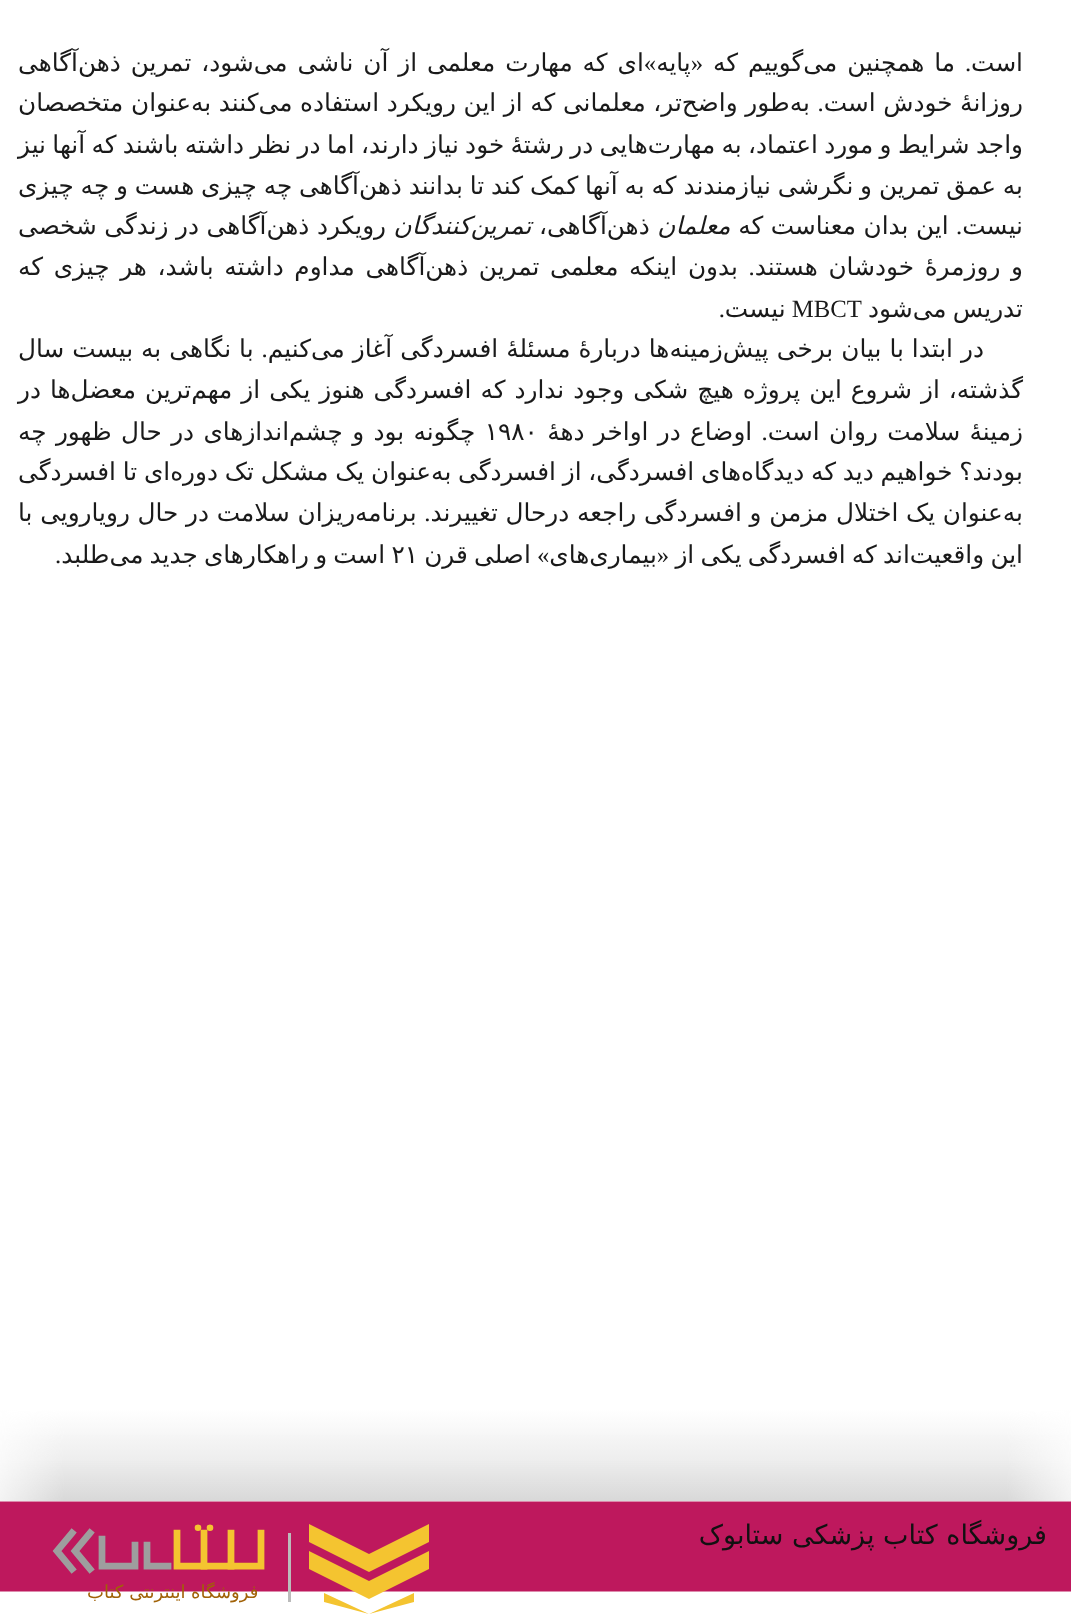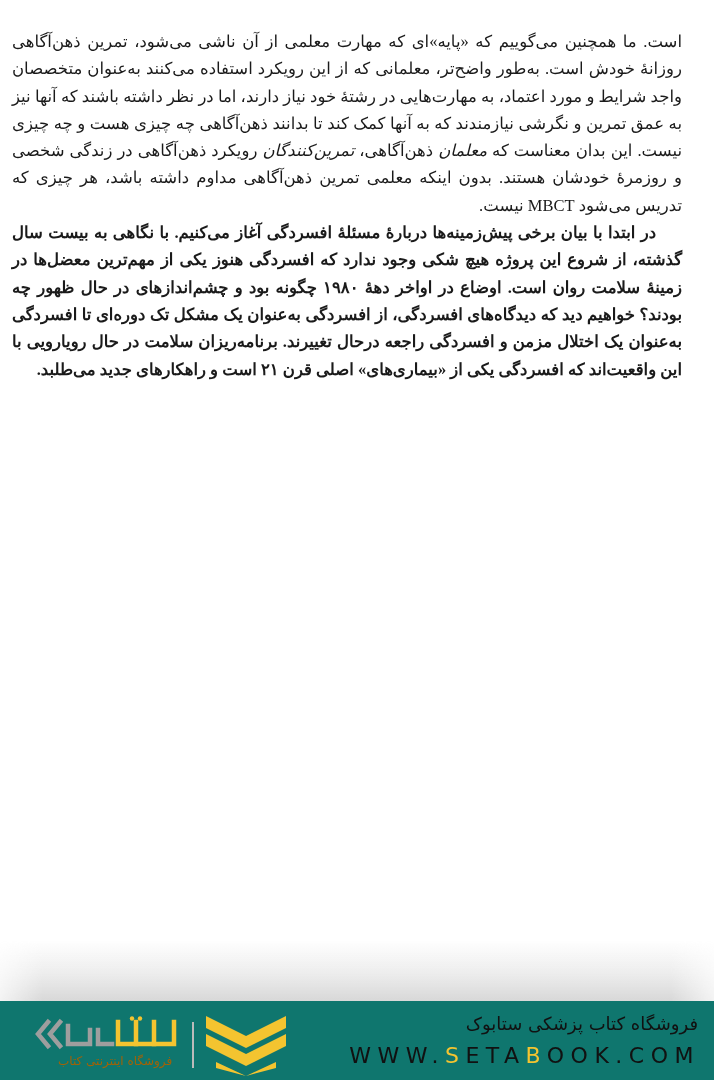--- a/index.html
+++ b/index.html
@@ -33,42 +33,41 @@
       text-align-last: right;
       font-family: "Liberation Serif", "DejaVu Serif", serif;
       font-size: 16.5px;
       line-height: 27.3px;
     }
     .content p {
       margin: 0;
     }
     .content p.indent {
       text-indent: 26px;
-      font-weight: bold;
     }
     .content em {
       font-style: italic;
     }
     .shadow-band {
       position: absolute;
       left: 0;
       top: 940px;
       width: 714px;
       height: 61px;
       background: linear-gradient(to bottom, rgba(255,255,255,0) 0%, rgba(225,225,225,0.6) 55%, #d8d8d8 100%);
       -webkit-mask-image: linear-gradient(to right, rgba(0,0,0,0.3) 0%, #000 6%, #000 94%, rgba(0,0,0,0.3) 100%);
       mask-image: linear-gradient(to right, rgba(0,0,0,0.3) 0%, #000 6%, #000 94%, rgba(0,0,0,0.3) 100%);
     }
     .footer {
       position: absolute;
       left: 0;
       top: 1001px;
       width: 714px;
-      height: 79px;
-      background: #0f766e;
+      height: 60px;
+      background: #be185d;
     }
     .footer-store-name {
       position: absolute;
       right: 16px;
       top: 12px;
       direction: rtl;
       font-family: "DejaVu Sans", "Liberation Sans", sans-serif;
       font-size: 18px;
       color: #111;
     }
@@ -132,21 +131,20 @@
   <div class="content" id="content">
       <p><span>است. ما همچنین می‌گوییم که «پایه»ای که مهارت معلمی از آن ناشی می‌شود، تمرین ذهن‌آگاهی روزانهٔ خودش است. به‌طور واضح‌تر، معلمانی که از این رویکرد استفاده می‌کنند به‌عنوان متخصصان واجد شرایط و مورد اعتماد، به مهارت‌هایی در رشتهٔ خود نیاز دارند، اما در نظر داشته باشند که آنها نیز به عمق تمرین و نگرشی نیازمندند که به آنها کمک کند تا بدانند ذهن‌آگاهی چه چیزی هست و چه چیزی نیست. این بدان معناست که </span><em>معلمان</em><span> ذهن‌آگاهی، </span><em>تمرین‌کنندگان</em><span> رویکرد ذهن‌آگاهی در زندگی شخصی و روزمرهٔ خودشان هستند. بدون اینکه معلمی تمرین ذهن‌آگاهی مداوم داشته باشد، هر چیزی که تدریس می‌شود MBCT نیست.</span></p>
       <p class="indent"><span>در ابتدا با بیان برخی پیش‌زمینه‌ها دربارهٔ مسئلهٔ افسردگی آغاز می‌کنیم. با نگاهی به بیست سال گذشته، از شروع این پروژه هیچ شکی وجود ندارد که افسردگی هنوز یکی از مهم‌ترین معضل‌ها در زمینهٔ سلامت روان است. اوضاع در اواخر دههٔ ۱۹۸۰ چگونه بود و چشم‌اندازهای در حال ظهور چه بودند؟ خواهیم دید که دیدگاه‌های افسردگی، از افسردگی به‌عنوان یک مشکل تک دوره‌ای تا افسردگی به‌عنوان یک اختلال مزمن و افسردگی راجعه درحال تغییرند. برنامه‌ریزان سلامت در حال رویارویی با این واقعیت‌اند که افسردگی یکی از «بیماری‌های» اصلی قرن ۲۱ است و راهکارهای جدید می‌طلبد.</span></p>
     </div>
 </div>
 
 <div class="shadow-band"></div>
 
 <div class="footer">
   <div class="footer-store-name">فروشگاه کتاب پزشکی ستابوک</div>
-  <div class="footer-url" id="footer-url"><span>WWW.</span><span class="accent">S</span><span>ETA</span><span class="accent">B</span><span>OOK.COM</span></div>
 </div>
 
 <div class="logo">
   <svg class="logo-wordmark" viewBox="0 0 150 36">
 
     <g fill="none" stroke="#9e9e9e" stroke-width="4.5" stroke-linecap="square" stroke-linejoin="miter">
       <polyline points="16,6 6,18 16,30"></polyline>
       <polyline points="28,6 18,18 28,30"></polyline>
       <path d="M36,10 L36,28 L58,28 L58,14"></path>
       <path d="M66,14 L66,28 L80,28"></path>

